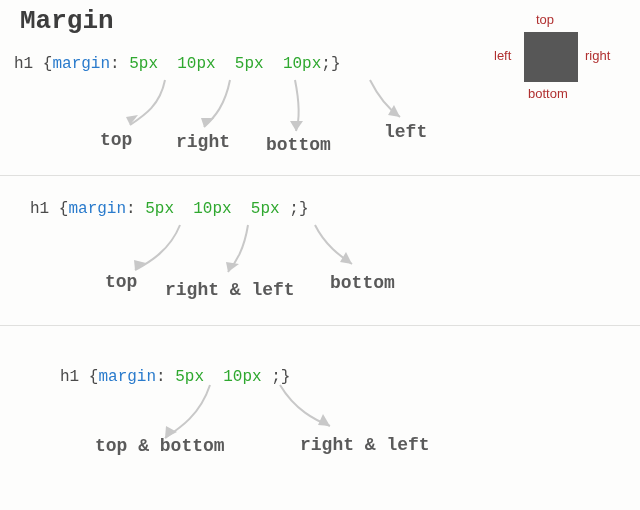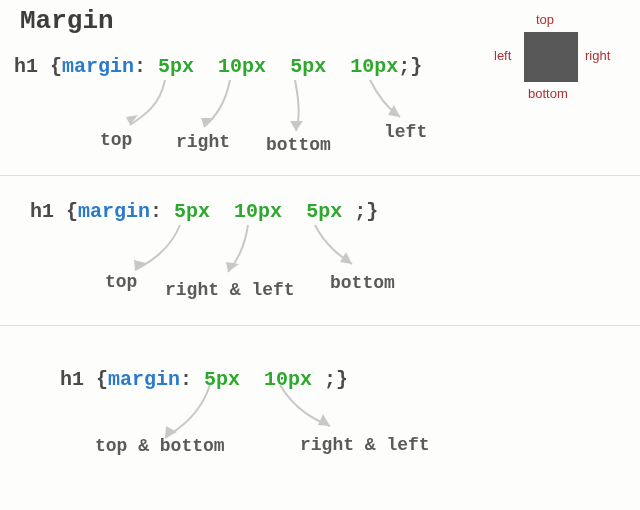--- a/index.html
+++ b/index.html
@@ -27,22 +27,22 @@
     width: 640px;
   }
   .hr {
     position: absolute;
     left: 0;
     width: 640px;
     height: 1px;
     background: #e0e0de;
   }
   .code {
-    font-size: 20px;
-    font-weight: bold;
+    font-size: 16px;
+    font-weight: normal;
     white-space: pre;
     color: #555;
   }
   .selector { color: #4a4a4a; }
   .prop { color: #2a7bcc; }
   .val { color: #2fa82f; }
   .punct { color: #4a4a4a; }
   .ann {
     position: absolute;
     font-size: 18px;

